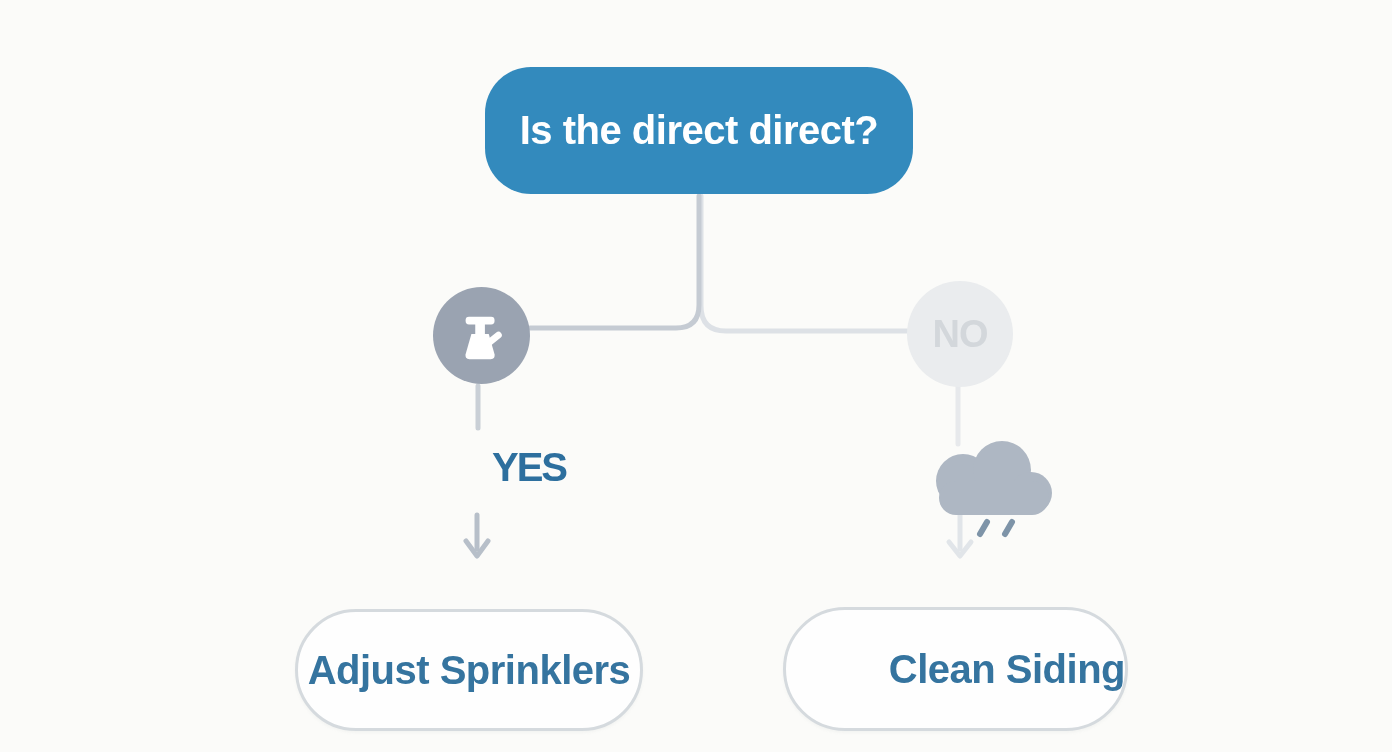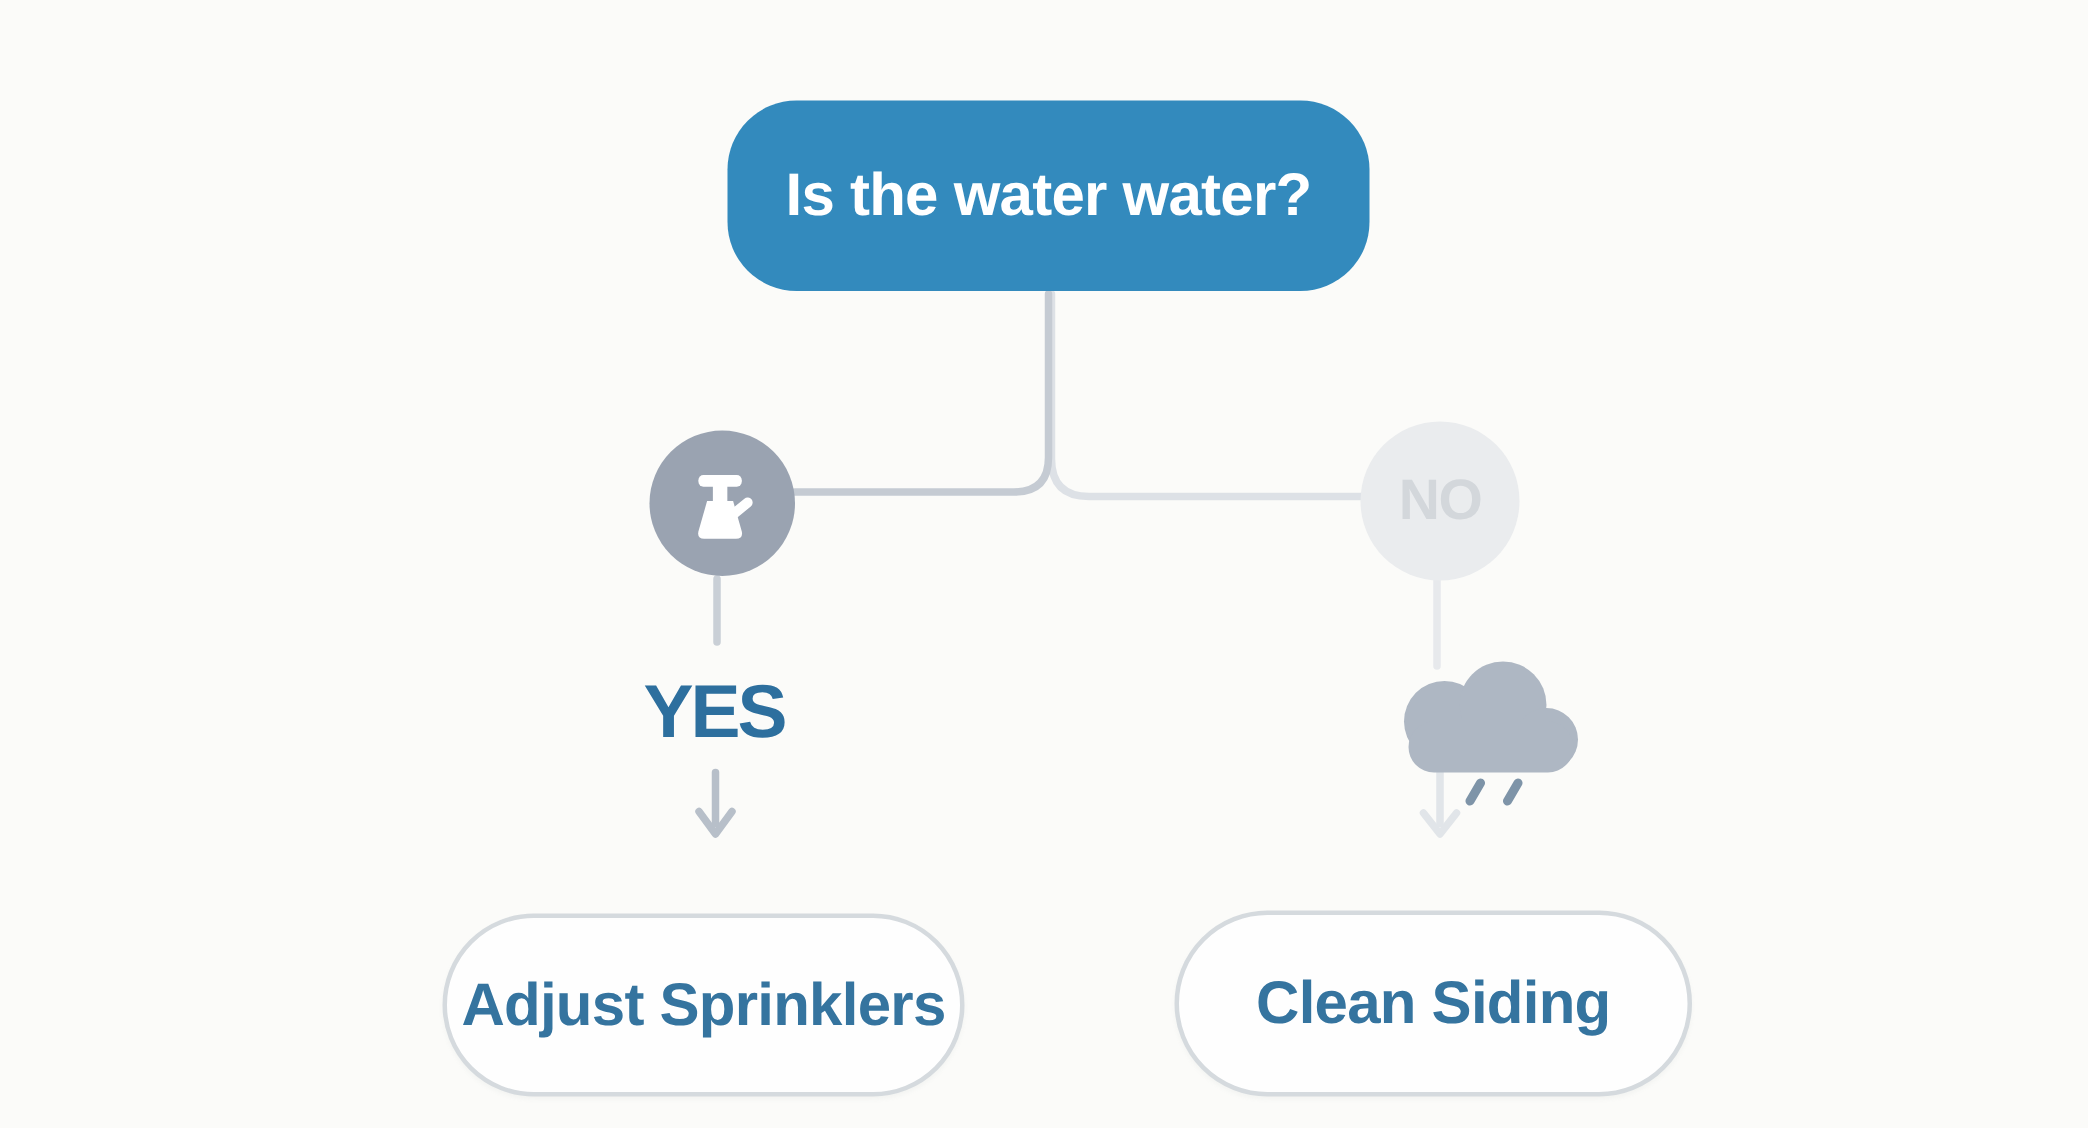--- a/index.html
+++ b/index.html
@@ -63,23 +63,23 @@
     color: #d3d7db;
     font-size: 38px;
     font-weight: bold;
     letter-spacing: -1px;
   }
 
   .answer-yes {
     position: absolute;
     left: 386px; top: 445px;
     width: 180px;
-    text-align: center;
+    text-align: right;
     color: #2d6f9e;
-    font-size: 50px;
+    font-size: 40px;
     font-weight: bold;
     letter-spacing: -2px;
   }
 
   .cloud-wrap {
     position: absolute;
     left: 926px; top: 438px;
     width: 128px; height: 100px;
   }
 
@@ -93,21 +93,21 @@
     justify-content: center;
     color: #35749f;
     font-size: 40px;
     font-weight: bold;
     letter-spacing: -0.5px;
     box-shadow: 0 2px 3px rgba(140,150,160,0.07);
     box-sizing: border-box;
     margin-top: 48px;
   }
   .action-left  { left: 295px; top: 561px; width: 348px; height: 122px; }
-  .action-right { left: 783px; top: 559px; width: 345px; height: 124px; }
+  .action-right { left: 783px; top: 559px; width: 345px; height: 124px; justify-content: flex-end; }
 </style>
 </head>
 <body>
 
 <div class="canvas">
 
   <svg class="connectors" viewBox="0 0 1392 752" xmlns="http://www.w3.org/2000/svg">
 
     <path class="conn-light" d="M701,196 V306 Q701,331 726,331 H907" stroke="#dde1e6"></path>
 
@@ -122,21 +122,21 @@
 
     <path class="conn-xlight" d="M958,386 V444"></path>
 
     <g>
       <path class="arrow-light" d="M960,514 V549" stroke="#e1e5e9"></path>
       <path class="arrow-light" d="M949,542 L960,556 L971,542" stroke="#e1e5e9"></path>
     </g>
   </svg>
 
   <div class="decision">
-    <span>Is the water water?</span>
+    <span>Is the direct direct?</span>
   </div>
 
   <div class="circle circle-yes">
     <svg width="54" height="54" viewBox="0 0 56 56" xmlns="http://www.w3.org/2000/svg">
       <g fill="#ffffff">
         <rect x="11" y="8" width="30" height="8" rx="3.5"></rect>
         <rect x="21" y="14" width="10" height="14"></rect>
         <path d="M17,26 L35,26 L41,47 Q42,52 37,52 L15,52 Q10,52 11,47 Z"></path>
       </g>
       <line x1="34" y1="36" x2="45" y2="27" stroke="#ffffff" stroke-width="7" stroke-linecap="round"></line>

